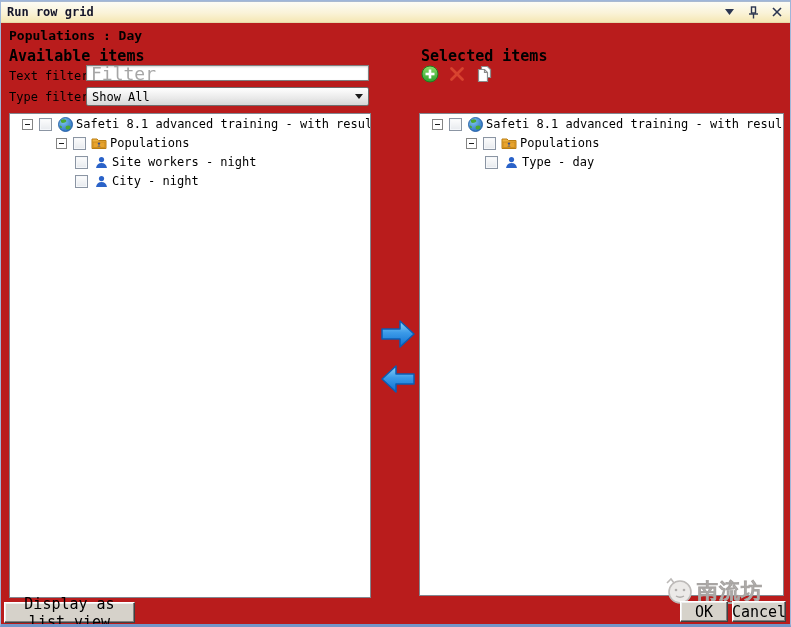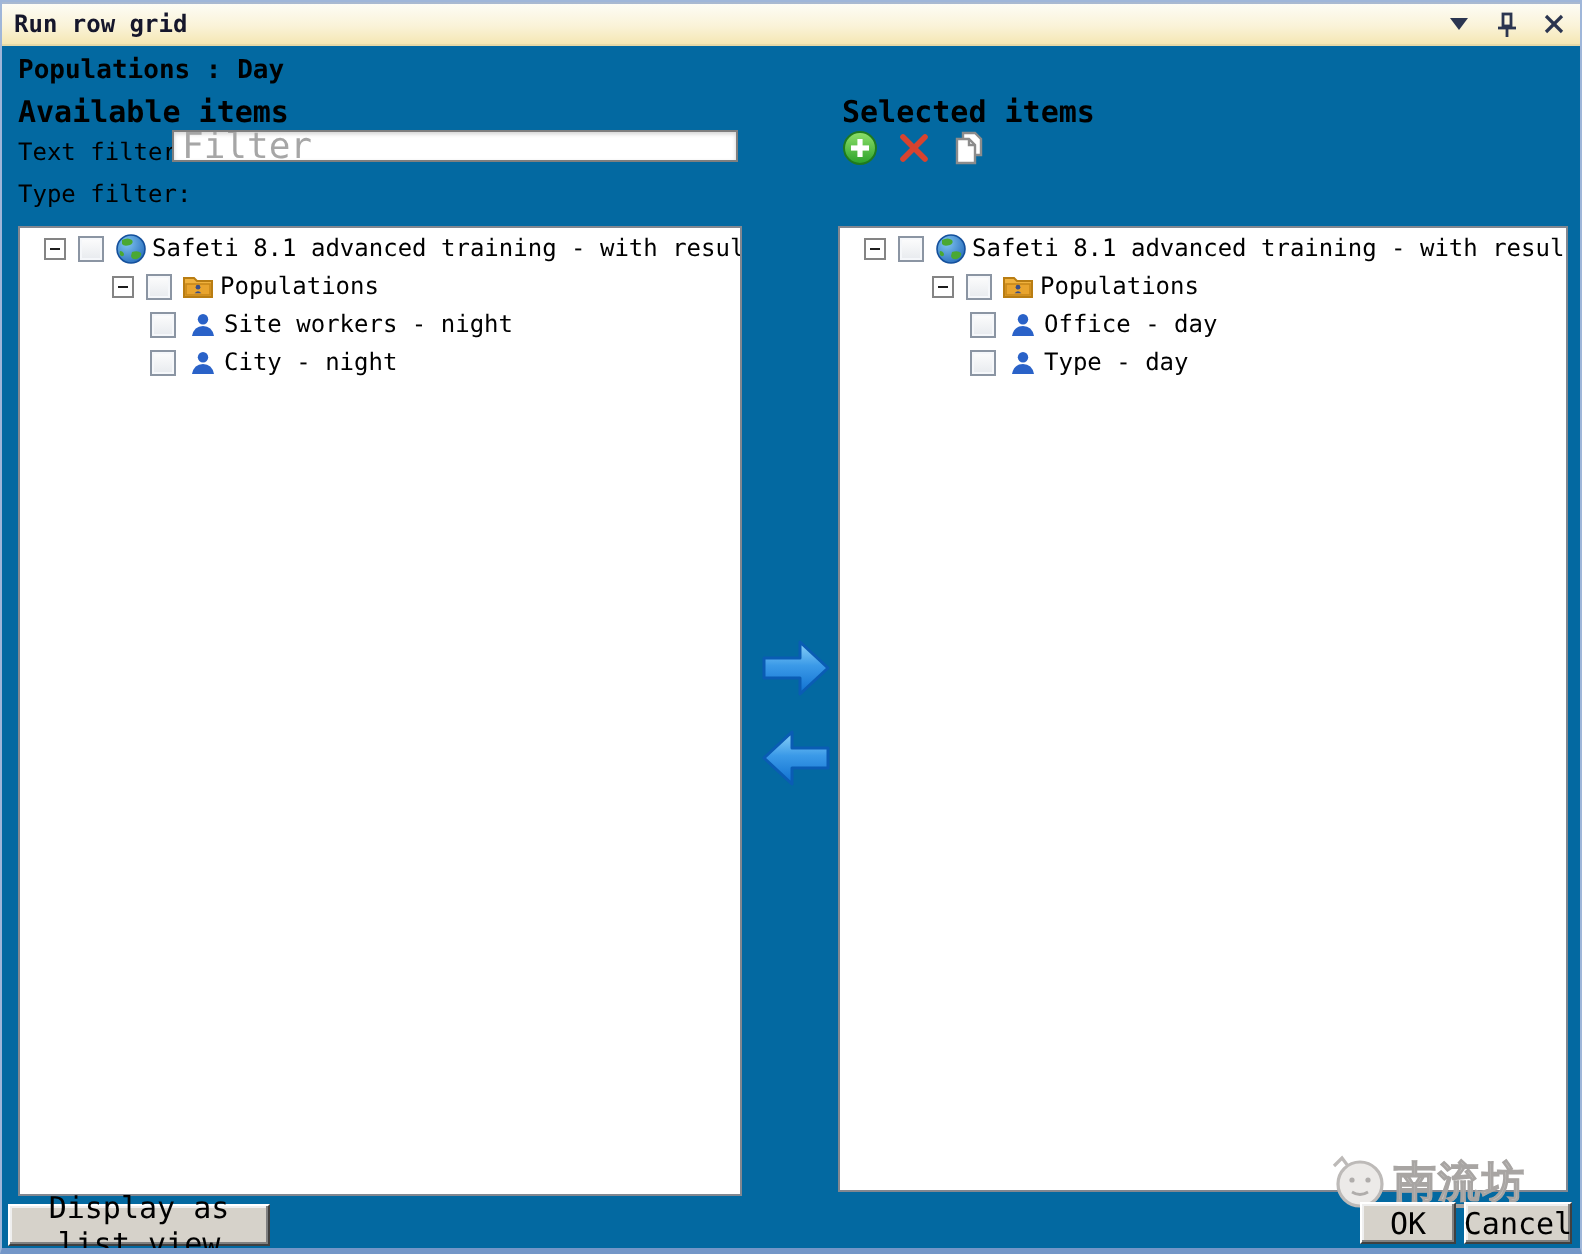--- a/index.html
+++ b/index.html
@@ -1,20 +1,20 @@
 <!DOCTYPE html>
 <html><head>
 <meta charset="utf-8">
 <style>
   * { margin:0; padding:0; box-sizing:border-box; }
   html,body { width:791px; height:627px; background:#e8e8e8; }
   body { font-family:"DejaVu Sans Mono","Liberation Mono",monospace; font-size:12px; color:#000; }
 
   #window {
-    position:relative; width:791px; height:627px; background:#0369a1;
+    position:relative; width:791px; height:627px; background:#b91c1c;
     border:1px solid #9fb6d9; border-bottom:3px solid #7396c8; overflow:hidden;
   }
 
   
   .titlebar {
     position:absolute; left:0; top:0; width:100%; height:22px;
     background:linear-gradient(#fdfcf5 0%, #faf3d8 55%, #f5e7b4 100%);
     border-top:1px solid #a9b9d1; border-bottom:1px solid #e6d9a8;
     display:flex; align-items:center; padding:0 6px;
   }
@@ -155,20 +155,24 @@
     </span>
   </div>
 
   <div class="ctx-title">Populations : Day</div>
   <div class="sec-title left">Available items</div>
   <div class="sec-title right">Selected items</div>
 
   <div class="filter-label" style="top:68px;">Text filter:</div>
   <input class="text-filter-input" type="text" placeholder="Filter" style="">
   <div class="filter-label" style="top:89px;">Type filter:</div>
+  <div class="type-filter-select">
+    <span>Show All</span>
+    <span class="arrow tri-down"></span>
+  </div>
 
   <div class="sel-toolbar">
     <span class="tbtn">
       <svg width="18" height="18" viewBox="0 0 18 18">
         <circle cx="9" cy="9" r="8" fill="url(#gPlus)" stroke="#1f7a1f" stroke-width="1"></circle>
         <line x1="9" y1="4.5" x2="9" y2="13.5" stroke="#fff" stroke-width="2.6"></line>
         <line x1="4.5" y1="9" x2="13.5" y2="9" stroke="#fff" stroke-width="2.6"></line>
       </svg>
     </span>
     <span class="tbtn">
@@ -282,30 +286,20 @@
         <svg width="16" height="14" viewBox="0 0 16 14">
           <path d="M1 3 h5 l1.5 1.5 H15 v8 H1 z" fill="#f0b23f" stroke="#b97d12" stroke-width="1"></path>
           <rect x="2" y="6" width="12" height="5.5" fill="#e8a42e" stroke="#c8881a" stroke-width="0.8"></rect>
           <circle cx="8" cy="7.6" r="1.2" fill="#3b4f86"></circle>
           <path d="M6.3 10.6 q1.7 -2 3.4 0 z" fill="#3b4f86"></path>
         </svg>
       </span>
       <span class="tree-label">Populations</span>
     </div>
 
-    <div class="tree-row ind-2">
-      <span class="cbox"></span>
-      <span class="node-icon">
-        <svg width="13" height="13" viewBox="0 0 13 13">
-          <circle cx="6.5" cy="3.6" r="2.6" fill="#2a62c8"></circle>
-          <path d="M1 12 q1 -5 5.5 -5 q4.5 0 5.5 5 z" fill="#2a62c8"></path>
-        </svg>
-      </span>
-      <span class="tree-label">Office - day</span>
-    </div>
 
 
     <div class="tree-row ind-2">
       <span class="cbox"></span>
       <span class="node-icon">
         <svg width="13" height="13" viewBox="0 0 13 13">
           <circle cx="6.5" cy="3.6" r="2.6" fill="#2a62c8"></circle>
           <path d="M1 12 q1 -5 5.5 -5 q4.5 0 5.5 5 z" fill="#2a62c8"></path>
         </svg>
       </span>

